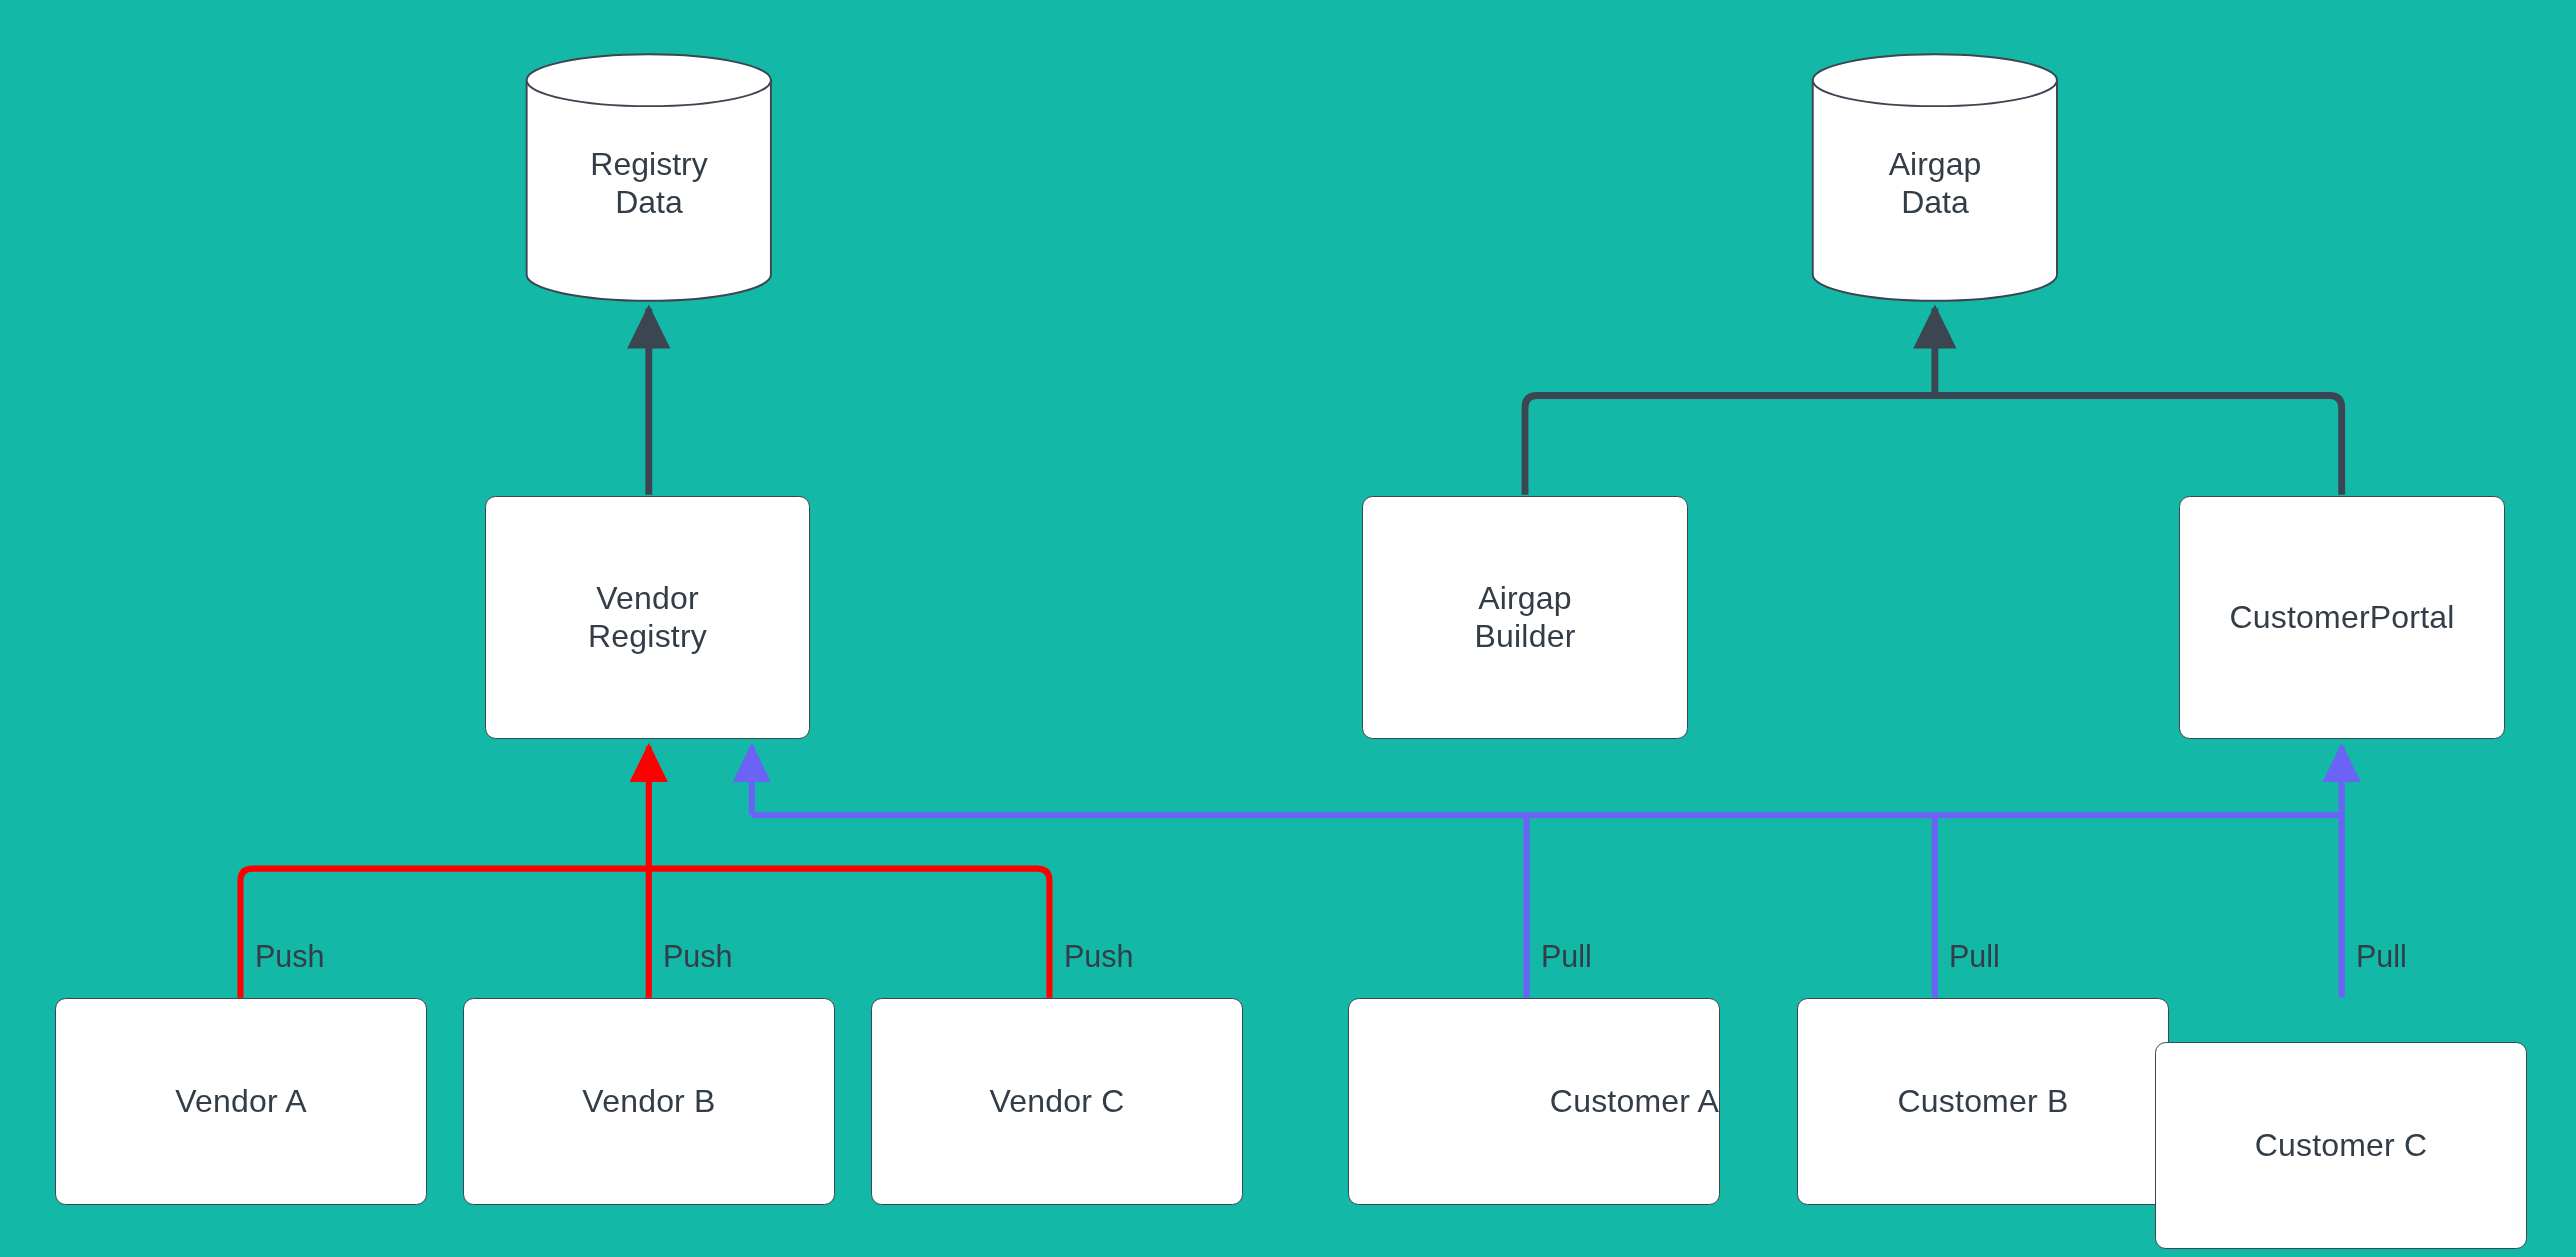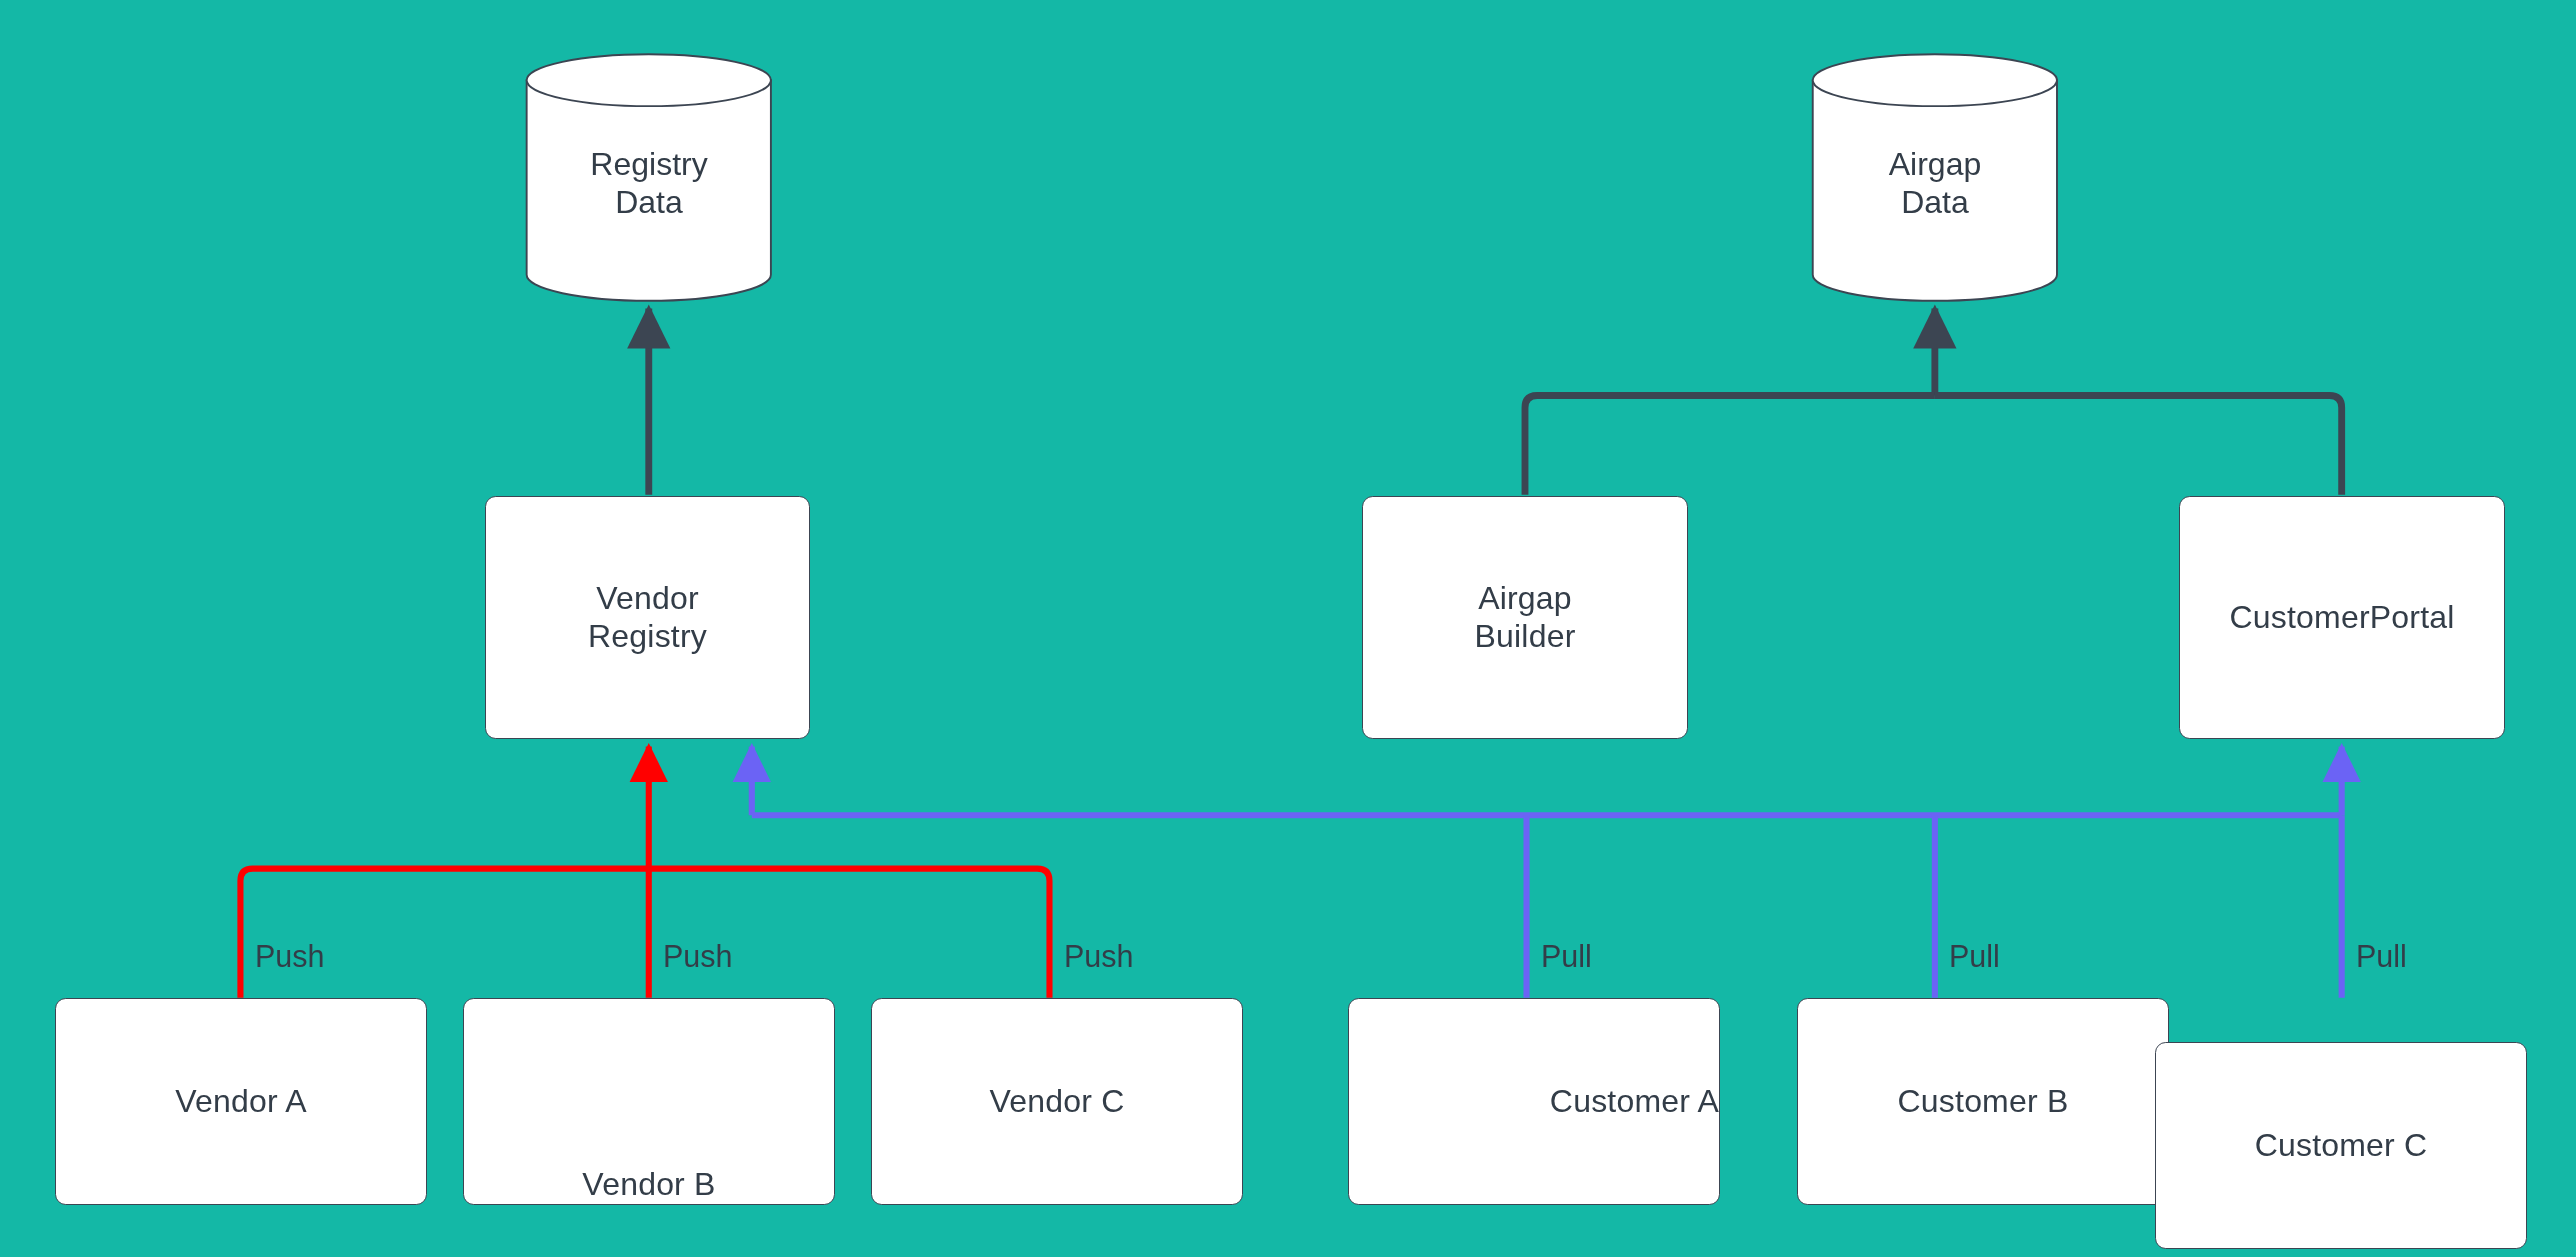--- a/index.html
+++ b/index.html
@@ -129,21 +129,21 @@
 
   <div class="node box" style="left:2179px; top:496px; width:326px; height:243px; flex-direction:row;">
     <span>Customer</span>
     <span>Portal</span>
   </div>
 
   <div class="node box" style="left:55px; top:998px; width:372px; height:207px;">
     <span>Vendor A</span>
   </div>
 
-  <div class="node box" style="left:463px; top:998px; width:372px; height:207px;align-items:flex-end;">
+  <div class="node box" style="left:463px; top:998px; width:372px; height:207px;">
     <span>Vendor B</span>
   </div>
 
   <div class="node box" style="left:871px; top:998px; width:372px; height:207px;">
     <span>Vendor C</span>
   </div>
 
   <div class="node box" style="left:1348px; top:998px; width:372px; height:207px;justify-content:flex-end;">
     <span>Customer A</span>
   </div>

